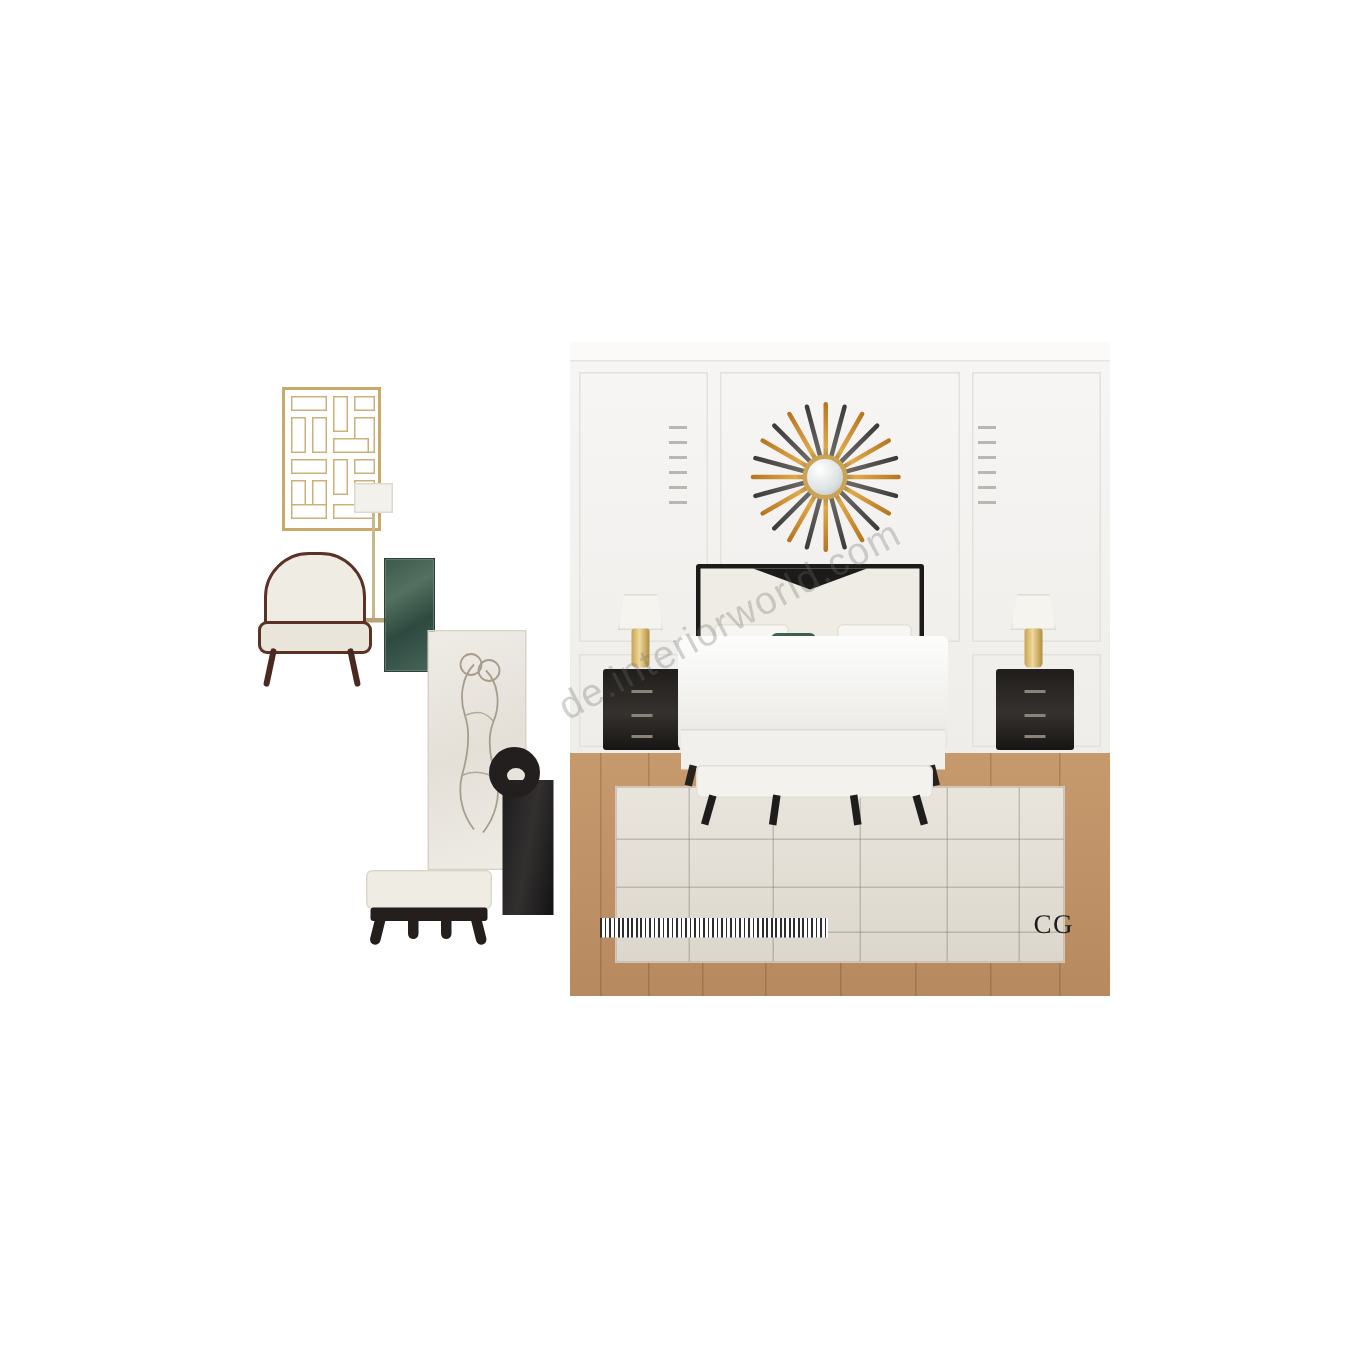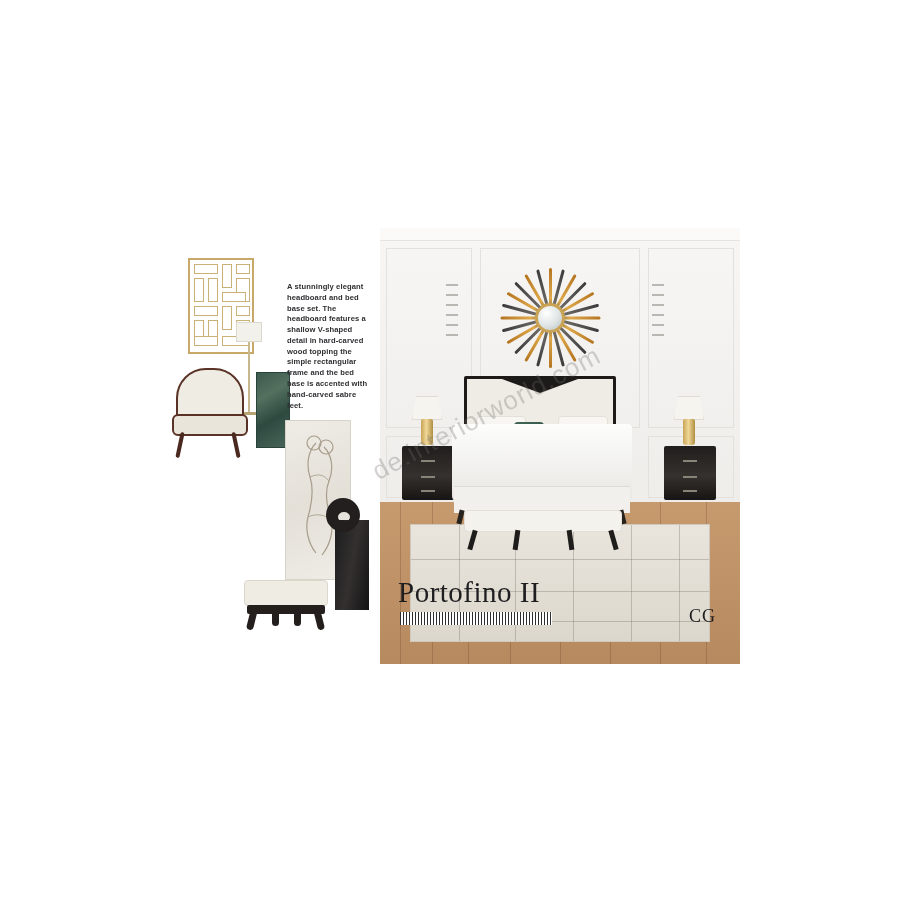--- a/index.html
+++ b/index.html
@@ -565,21 +565,20 @@
     <div class="ottoman">
       <div class="ottoman-top"></div>
       <div class="ottoman-apron"></div>
       <div class="ottoman-leg" style="left:4px; transform:rotate(14deg);"></div>
       <div class="ottoman-leg" style="left:72px; transform:rotate(-14deg);"></div>
       <div class="ottoman-leg" style="left:28px; height:14px;"></div>
       <div class="ottoman-leg" style="left:50px; height:14px;"></div>
     </div>
   </div>
 
-  <div class="callout" id="callout-top">A stunningly elegant headboard and bed base set. The headboard features a shallow V-shaped detail in hard-carved wood topping the simple rectangular frame and the bed base is accented with hand-carved sabre feet.</div>
 
 
   <div class="room">
 
     <div class="room-wall"></div>
     <div class="crown"></div>
 
     <div class="wall-panel-line" style="left:6px;  top:20px;  width:86px;  height:180px;"></div>
     <div class="wall-panel-line" style="left:100px; top:20px;  width:160px; height:180px;"></div>
     <div class="wall-panel-line" style="left:268px; top:20px;  width:86px;  height:180px;"></div>
@@ -693,18 +692,17 @@
       <div class="bench-leg" style="left:6px;   transform:rotate(16deg);"></div>
       <div class="bench-leg" style="left:50px;  transform:rotate(8deg);"></div>
       <div class="bench-leg" style="left:104px; transform:rotate(-8deg);"></div>
       <div class="bench-leg" style="left:147px; transform:rotate(-16deg);"></div>
     </div>
   </div>
 
   <div class="watermark">de.interiorworld.com</div>
 
   <div class="caption-band">
-    <div class="product-title">Portofino II</div>
     <div class="barcode"></div>
     <div class="brand-mark">CG</div>
   </div>
 
 </div>
 
 </body></html>

